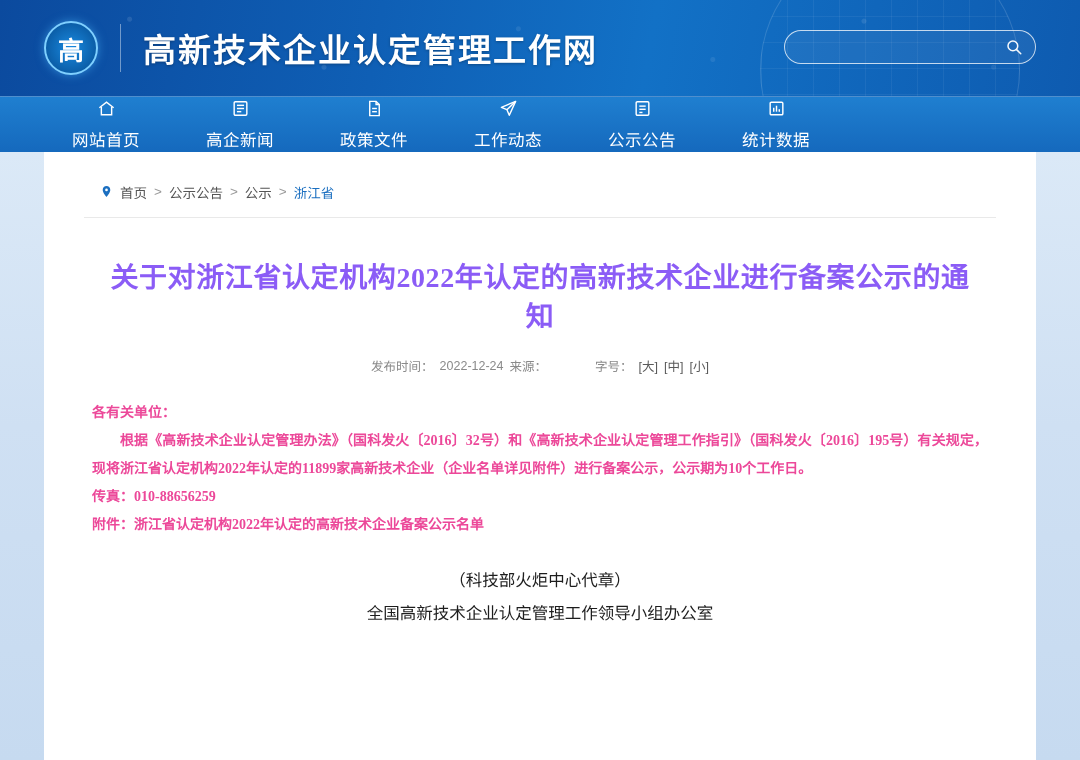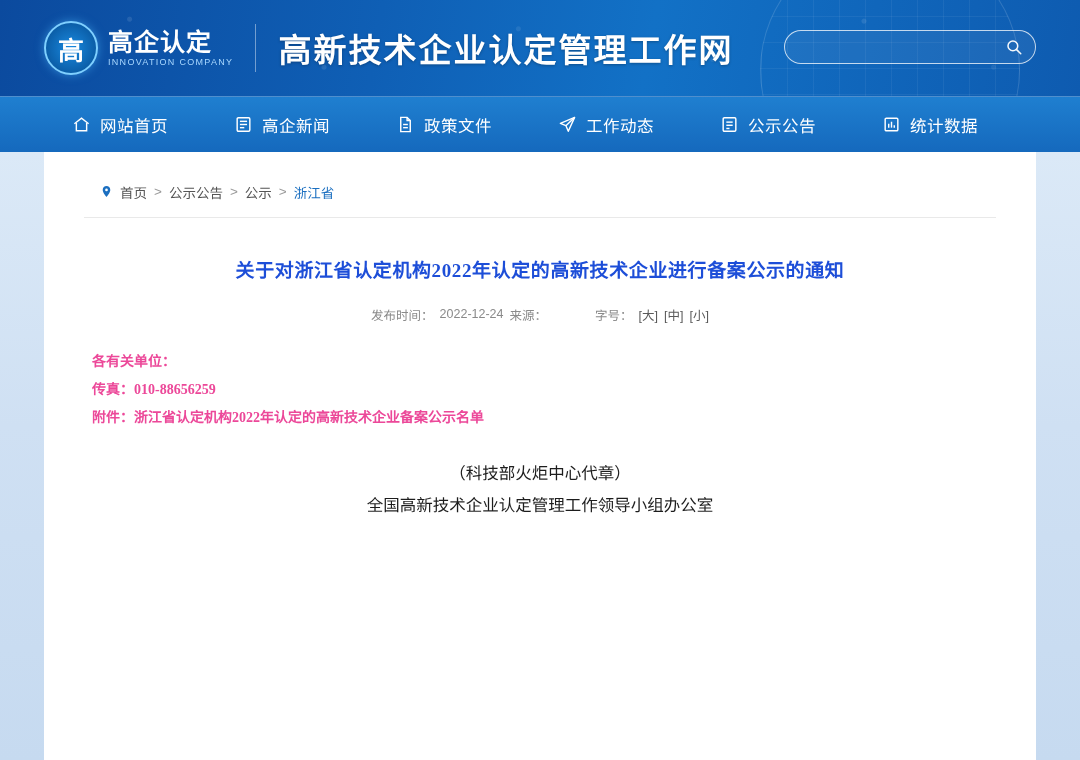--- a/index.html
+++ b/index.html
@@ -91,21 +91,21 @@
     height: 56px;
     background: linear-gradient(180deg, #1f7fd0 0%, #1569bd 100%);
     border-top: 1px solid rgba(255,255,255,.25);
     display: flex; align-items: center;
     padding-left: 72px;
   }
   .nav-item {
     display: flex; align-items: center; gap: 9px;
     color: #ffffff; font-size: 16.5px; letter-spacing: .5px;
     margin-right: 66px;
-    cursor: pointer; white-space: nowrap;
+    cursor: pointer; white-space: nowrap; flex-direction: column;
   }
   .nav-item:last-child { margin-right: 4px; }
   .nav-ico { width: 19px; height: 19px; flex: 0 0 19px; }
 
   
   .page {
     position: relative;
     height: calc(760px - 96px - 56px);
     background:
       linear-gradient(180deg, #dbe9f7 0%, #cfe0f3 45%, #c6daf0 100%);
@@ -132,21 +132,21 @@
     padding-left: 16px;
   }
   .pin-icon { width: 13px; height: 15px; flex: 0 0 13px; }
   .bc-link { color: #555555; cursor: pointer; }
   .bc-sep { color: #9a9a9a; }
   .bc-cur { color: #1b6fc0; cursor: pointer; }
 
   .doc-title {
     text-align: center;
     font-family: "Liberation Serif", "DejaVu Serif", serif;
-    font-size: 19px; font-weight: bold; color: #1d4ed8;
+    font-size: 28px; font-weight: bold; color: #8b5cf6;
     letter-spacing: .6px;
     padding: 40px 20px 0 20px;
     line-height: 1.4;
   }
   .meta {
     display: flex; align-items: center; justify-content: center;
     gap: 42px;
     padding: 20px 0 10px 0;
     font-size: 12.5px; color: #8a8a8a;
   }
@@ -173,24 +173,20 @@
   }
 </style>
 </head>
 <body>
 
 <div class="banner">
   <div class="banner-globe"></div>
   <div class="banner-inner">
     <div class="logo-wrap">
       <div class="logo-mark">高</div>
-      <div class="logo-text">
-        <span class="logo-cn">高企认定</span>
-        <span class="logo-en">INNOVATION COMPANY</span>
-      </div>
     </div>
     <div class="logo-divider"></div>
     <div class="site-title">高新技术企业认定管理工作网</div>
   </div>
 
   <div class="search-box">
     <input class="search-input" type="text" placeholder="" style="">
     <svg class="search-icon" viewBox="0 0 24 24" fill="none" stroke="#ffffff" stroke-width="2">
       <circle cx="10.5" cy="10.5" r="6.5"></circle>
       <line x1="15.5" y1="15.5" x2="21" y2="21" stroke-linecap="round"></line>
@@ -285,20 +281,21 @@
       <div class="meta-group">
         <span class="fs-label">字号：</span>
         <span class="fs-opt">[大]</span>
         <span class="fs-opt">[中]</span>
         <span class="fs-opt">[小]</span>
       </div>
     </div>
 
     <div class="article">
       <p>各有关单位：</p>
+      <p class="p-indent">根据《高新技术企业认定管理办法》（国科发火〔2016〕32号）和《高新技术企业认定管理工作指引》（国科发火〔2016〕195号）有关规定，现将浙江省认定机构2022年认定的11899家高新技术企业（企业名单详见附件）进行备案公示，公示期为10个工作日。</p>
       <p>传真：010-88656259</p>
       <p>附件：浙江省认定机构2022年认定的高新技术企业备案公示名单</p>
     </div>
 
     <div class="signature">
       <div>（科技部火炬中心代章）</div>
       <div>全国高新技术企业认定管理工作领导小组办公室</div>
     </div>
 
   </div>

